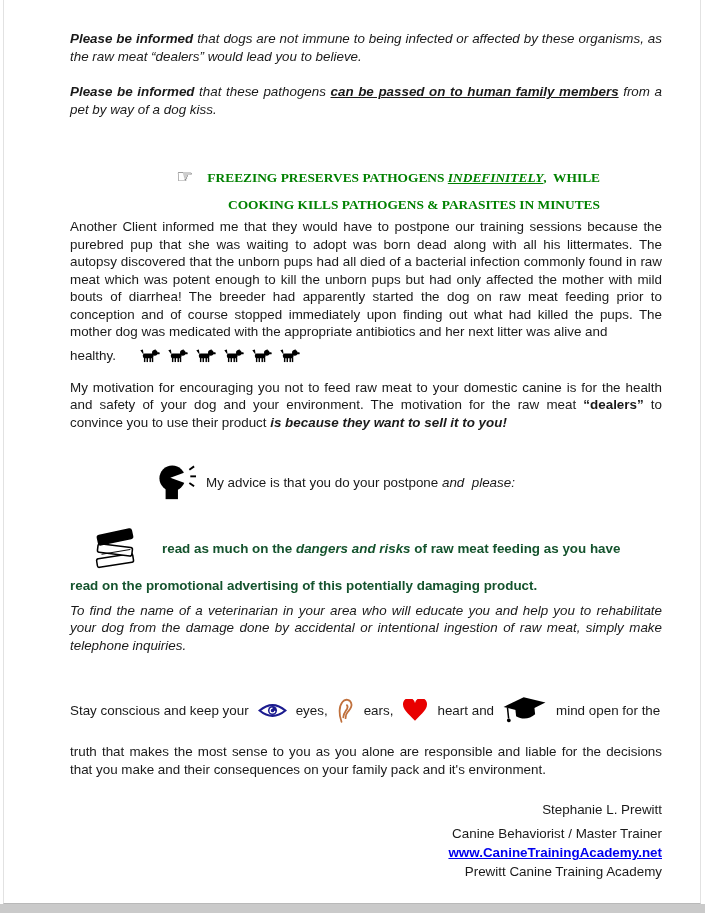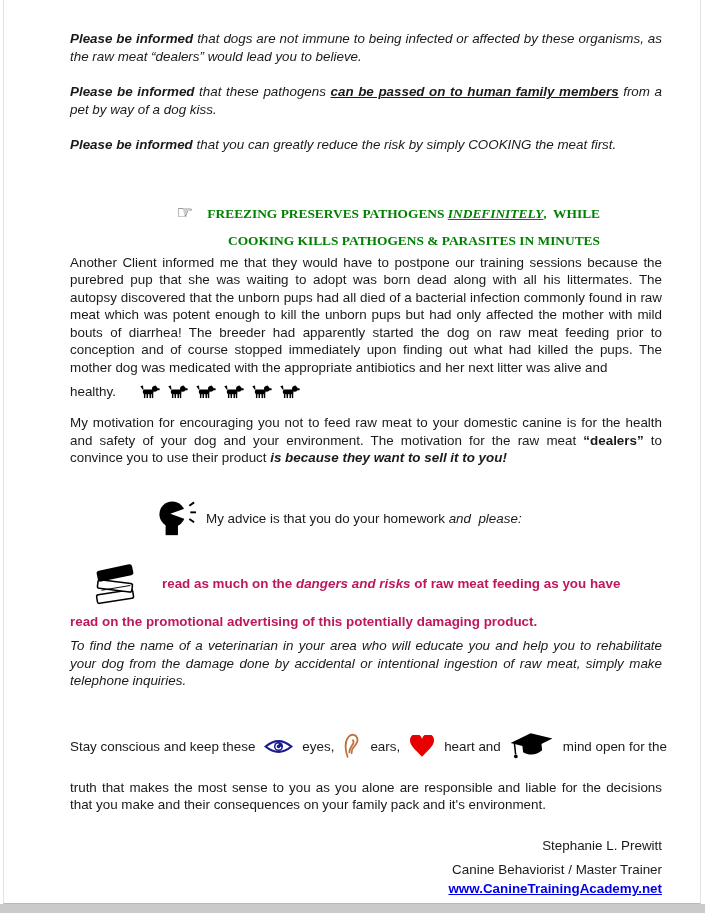--- a/index.html
+++ b/index.html
@@ -61,21 +61,21 @@
   .advice-row {
     margin-top:32px; margin-left:88px;
     display:flex; align-items:center; gap:10px;
   }
   .advice-row .it { font-style:italic; }
 
   .books-row {
     margin-top:22px; margin-left:20px;
     display:flex; align-items:center; gap:22px;
   }
-  .darkred { color:#be185d; font-weight:bold; }
+  .darkred { color:#14532d; font-weight:bold; }
   .darkred .bi { font-style:italic; }
   .read-line2 { margin-top:5px; }
 
   .vet-paragraph { margin-top:7px;font-style:italic; }
 
   .conscious-row {
     margin-top:42px;
     display:flex; align-items:center; gap:9px;
     white-space:nowrap;
   }
@@ -90,21 +90,20 @@
 </style>
 </head>
 <body>
 
 <div class="page">
 
   <p class="informed just"><span class="lead">Please be informed</span><span> that dogs are not immune to being infected or affected by these organisms, as the raw meat “dealers” would lead you to believe.</span></p>
 
   <p class="informed just"><span class="lead">Please be informed</span><span> that these pathogens </span><span class="ul-bold">can be passed on to human family members</span><span> from a pet by way of a dog kiss.</span></p>
 
-  <p class="informed"><span class="lead">Please be informed</span><span> that you can greatly reduce the risk by simply COOKING the meat first.</span></p>
 
   <div class="green-heading">
     <div><span class="hand">☞</span><span>FREEZING PRESERVES PATHOGENS </span><span class="em">INDEFINITELY</span><span>,&nbsp; WHILE</span></div>
     <div>COOKING KILLS PATHOGENS &amp; PARASITES IN MINUTES</div>
   </div>
 
   <p class="just">Another Client informed me that they would have to postpone our training sessions because the purebred pup that she was waiting to adopt was born dead along with all his littermates. The autopsy discovered that the unborn pups had all died of a bacterial infection commonly found in raw meat which was potent enough to kill the unborn pups but had only affected the mother with mild bouts of diarrhea! The breeder had apparently started the dog on raw meat feeding prior to conception and of course stopped immediately upon finding out what had killed the pups. The mother dog was medicated with the appropriate antibiotics and her next litter was alive and</p>
 
   <div class="healthy-row">
     <span>healthy.</span>
@@ -195,40 +194,40 @@
 
   <div class="advice-row">
     <svg class="icon" width="38" height="40" viewBox="0 0 40 42" aria-hidden="true">
       <circle cx="15" cy="16" r="13.5" fill="#000"></circle>
       <rect x="8" y="24" width="13" height="14" fill="#000"></rect>
       <polygon points="13,15.5 31,9 31,22" fill="#fff"></polygon>
       <path d="M33 7 l5 -3.5" stroke="#000" stroke-width="2" fill="none"></path>
       <path d="M34 14 h6.5" stroke="#000" stroke-width="2" fill="none"></path>
       <path d="M33 21 l5 3.5" stroke="#000" stroke-width="2" fill="none"></path>
     </svg>
-    <span><span>My advice is that you do your homework </span><span class="it">and&nbsp; please:</span></span>
+    <span><span>My advice is that you do your postpone </span><span class="it">and&nbsp; please:</span></span>
   </div>
 
   <div class="books-row">
     <svg class="icon" width="50" height="47" viewBox="0 0 52 48" aria-hidden="true">
       <g stroke="#000" stroke-width="1.6" fill="#fff">
         <rect x="7" y="32" width="38" height="9" rx="2" transform="rotate(-9 26 36)"></rect>
         <rect x="8" y="21" width="36" height="9" rx="2" transform="rotate(7 26 25)"></rect>
         <rect x="8" y="7" width="36" height="10" rx="2" transform="rotate(-12 26 12)" fill="#000"></rect>
       </g>
       <path d="M12 30 l30 -5" stroke="#000" stroke-width="1" fill="none"></path>
     </svg>
     <span class="darkred"><span>read as much on the </span><span class="bi">dangers and risks</span><span> of raw meat feeding as you have</span></span>
   </div>
   <div class="darkred read-line2">read on the promotional advertising of this potentially damaging product.</div>
 
   <p class="vet-paragraph just">To find the name of a veterinarian in your area who will educate you and help you to rehabilitate your dog from the damage done by accidental or intentional ingestion of raw meat, simply make telephone inquiries.</p>
 
   <div class="conscious-row">
-    <span>Stay conscious and keep these</span>
+    <span>Stay conscious and keep your</span>
     <svg class="icon" width="29" height="17" viewBox="0 0 36 20" aria-hidden="true">
       <path d="M2 10 Q18 -3.5 34 10 Q18 23.5 2 10 Z" fill="#fff" stroke="#1b1b8f" stroke-width="2.6"></path>
       <circle cx="18" cy="10" r="5.6" fill="#1b1b8f"></circle>
       <path d="M18 7 a3 3 0 1 0 3 3.4" stroke="#fff" stroke-width="1.5" fill="none"></path>
     </svg>
     <span>eyes,</span>
     <svg class="icon" width="18" height="28" viewBox="0 0 20 30" aria-hidden="true">
       <g stroke="#c0703c" stroke-width="2" fill="none" stroke-linecap="round">
         <path d="M5 27 C2 19 2 10 6 5 C9 1 15 2 16 7 C17 11 14 13.5 12 16 C10 18 9.5 20 9.5 23"></path>
         <path d="M7 22 C7 18 9 16 11 13 C12 11 12 9.5 11 8.5"></path>

